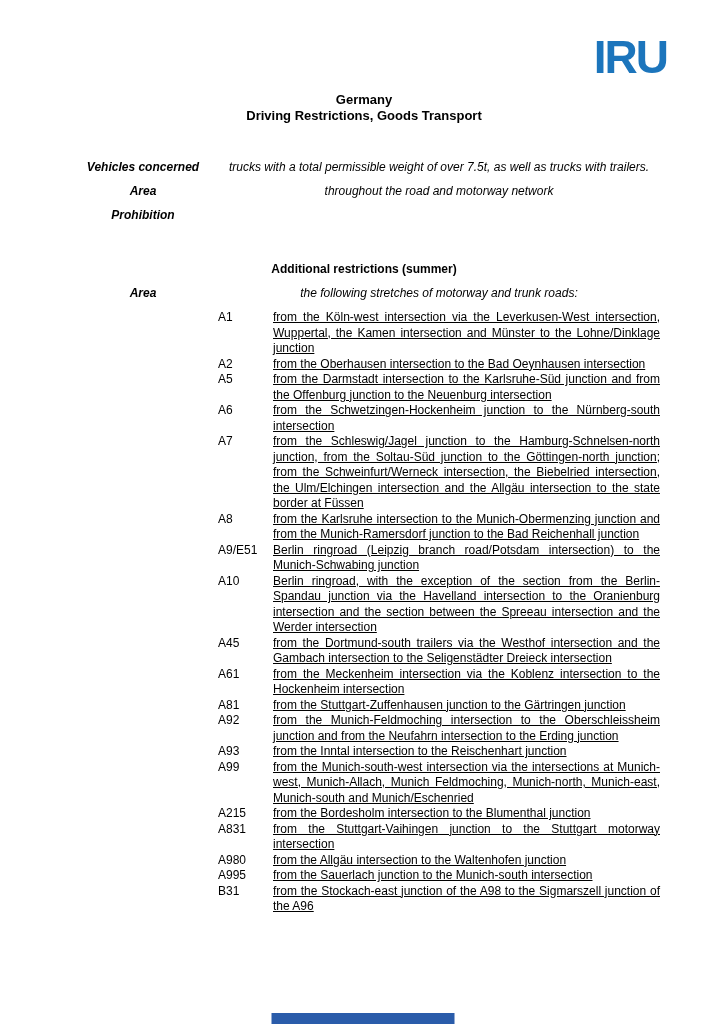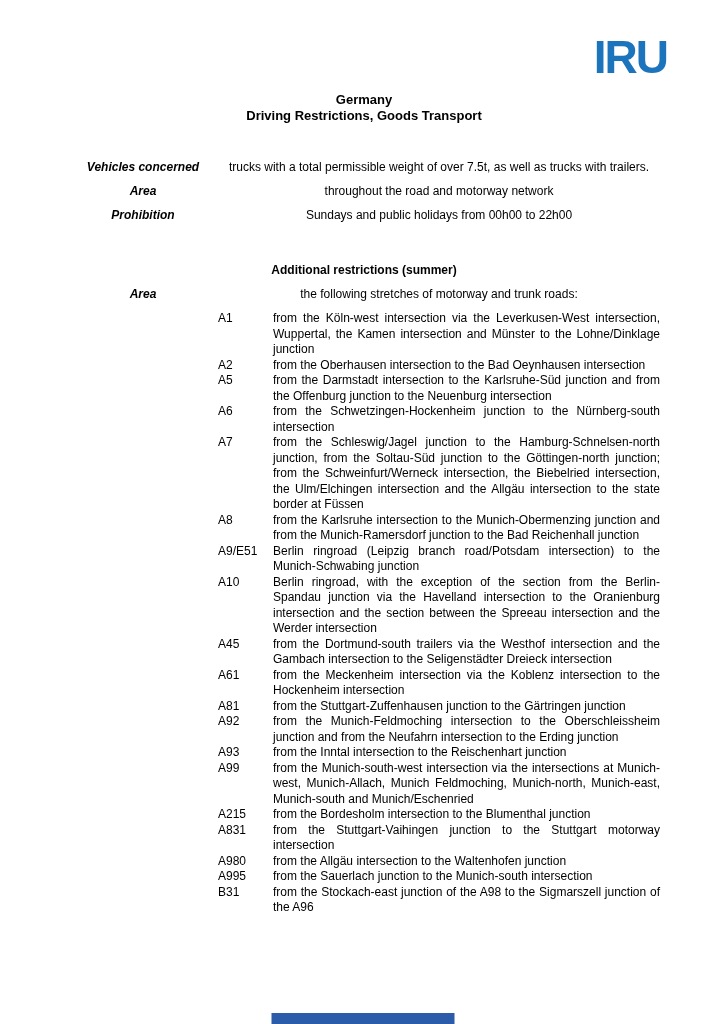--- a/index.html
+++ b/index.html
@@ -34,32 +34,32 @@
     line-height: 16px;
   }
   .summary { margin-top: 36px; }
   .field-row { display: flex; margin-bottom: 9px; text-align: center; }
   .field-label {
     width: 150px;
     flex: 0 0 150px;
     font-weight: bold;
     font-style: italic;
   }
-  .field-value { flex: 1; line-height: 15px; }
+  .field-value { flex: 1; line-height: 15px; font-style: italic; }
   .section-heading {
     margin-top: 40px;
     font-weight: bold;
     text-align: center;
   }
   .area-row { margin-top: 10px; }
   .roads { margin-top: 7px; }
   .road-row { display: flex; }
   .road-indent { width: 150px; flex: 0 0 150px; }
   .road-code { width: 55px; flex: 0 0 55px; line-height: 15.5px; }
-  .road-desc { flex: 1; text-align: justify; line-height: 15.5px; }
+  .road-desc { flex: 1; text-align: justify; line-height: 15.5px; text-decoration: underline; }
   .footer-bar {
     position: absolute;
     bottom: 0;
     left: 50%;
     transform: translateX(-50%);
     width: 183px;
     height: 11px;
     background: #2A5CAA;
   }
 </style>
@@ -83,21 +83,20 @@
       <div class="field-row">
         <div class="field-label">Vehicles concerned</div>
         <div class="field-value">trucks with a total permissible weight of over 7.5t, as well as trucks with trailers.</div>
       </div>
       <div class="field-row">
         <div class="field-label">Area</div>
         <div class="field-value">throughout the road and motorway network</div>
       </div>
       <div class="field-row">
         <div class="field-label">Prohibition</div>
-        <div class="field-value">Sundays and public holidays from 00h00 to 22h00</div>
       </div>
     </div>
 
     <div class="section-heading">Additional restrictions (summer)</div>
 
     <div class="field-row area-row">
       <div class="field-label">Area</div>
       <div class="field-value">the following stretches of motorway and trunk roads:</div>
     </div>
 

